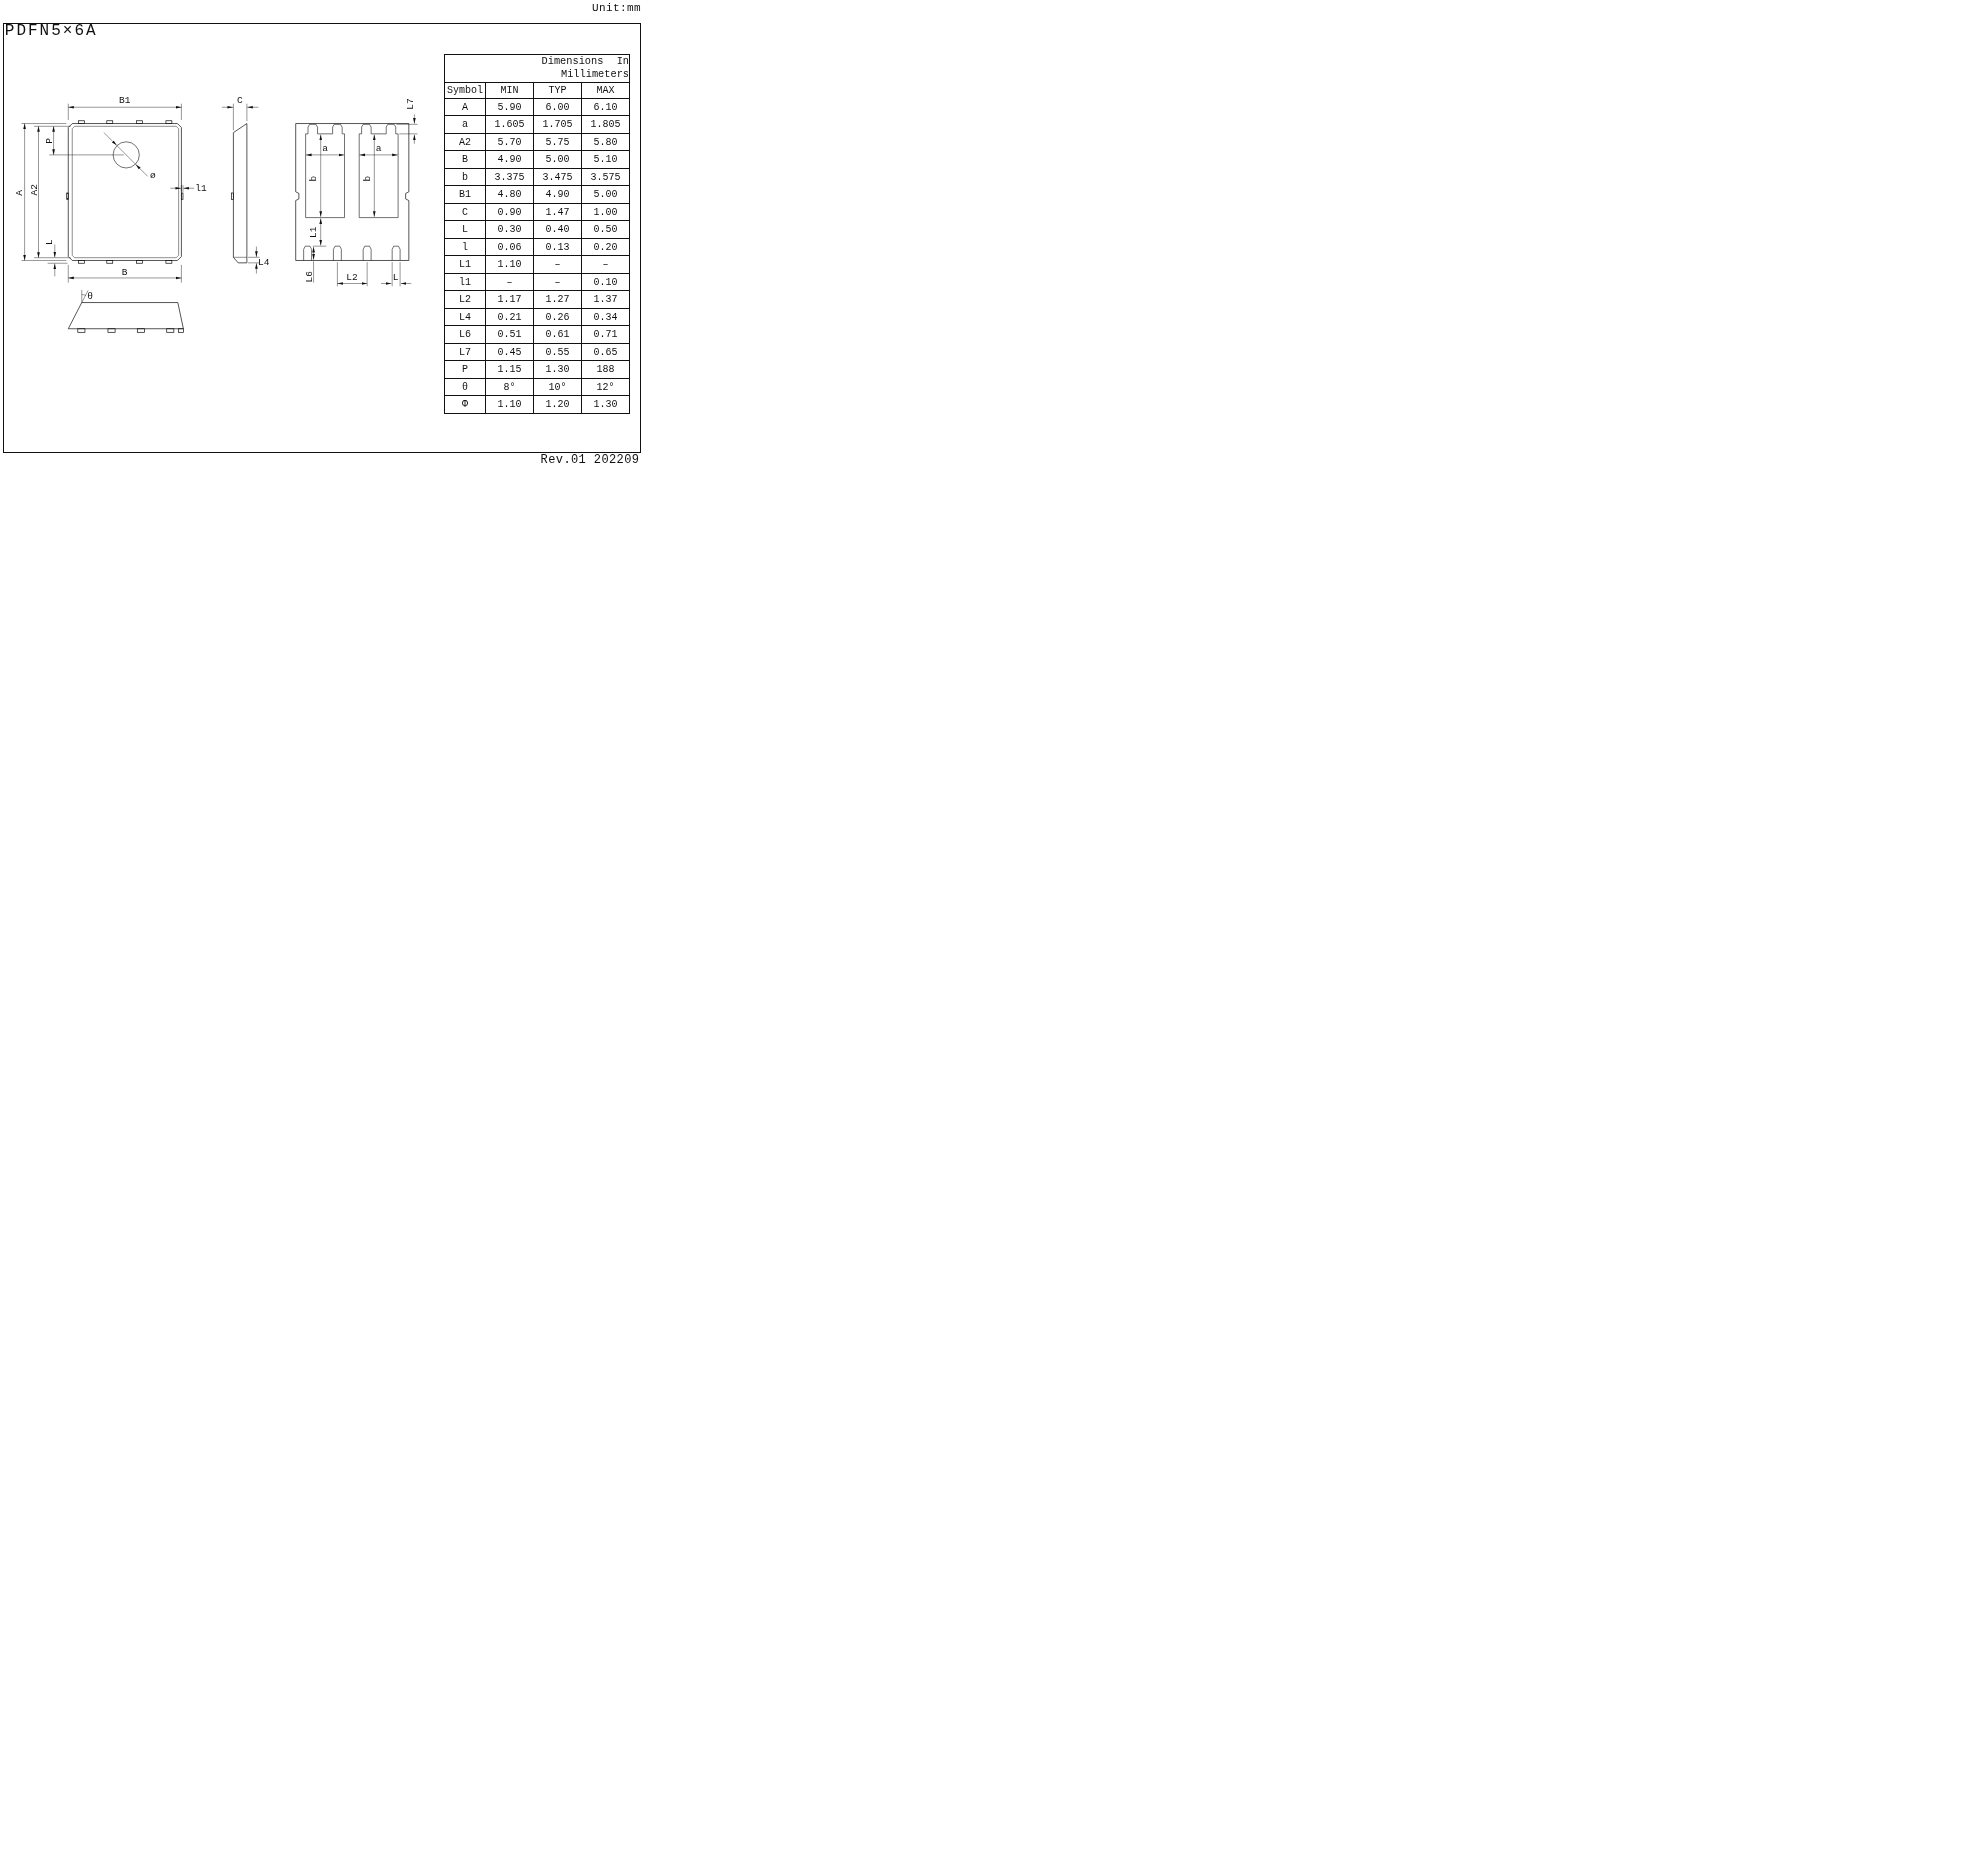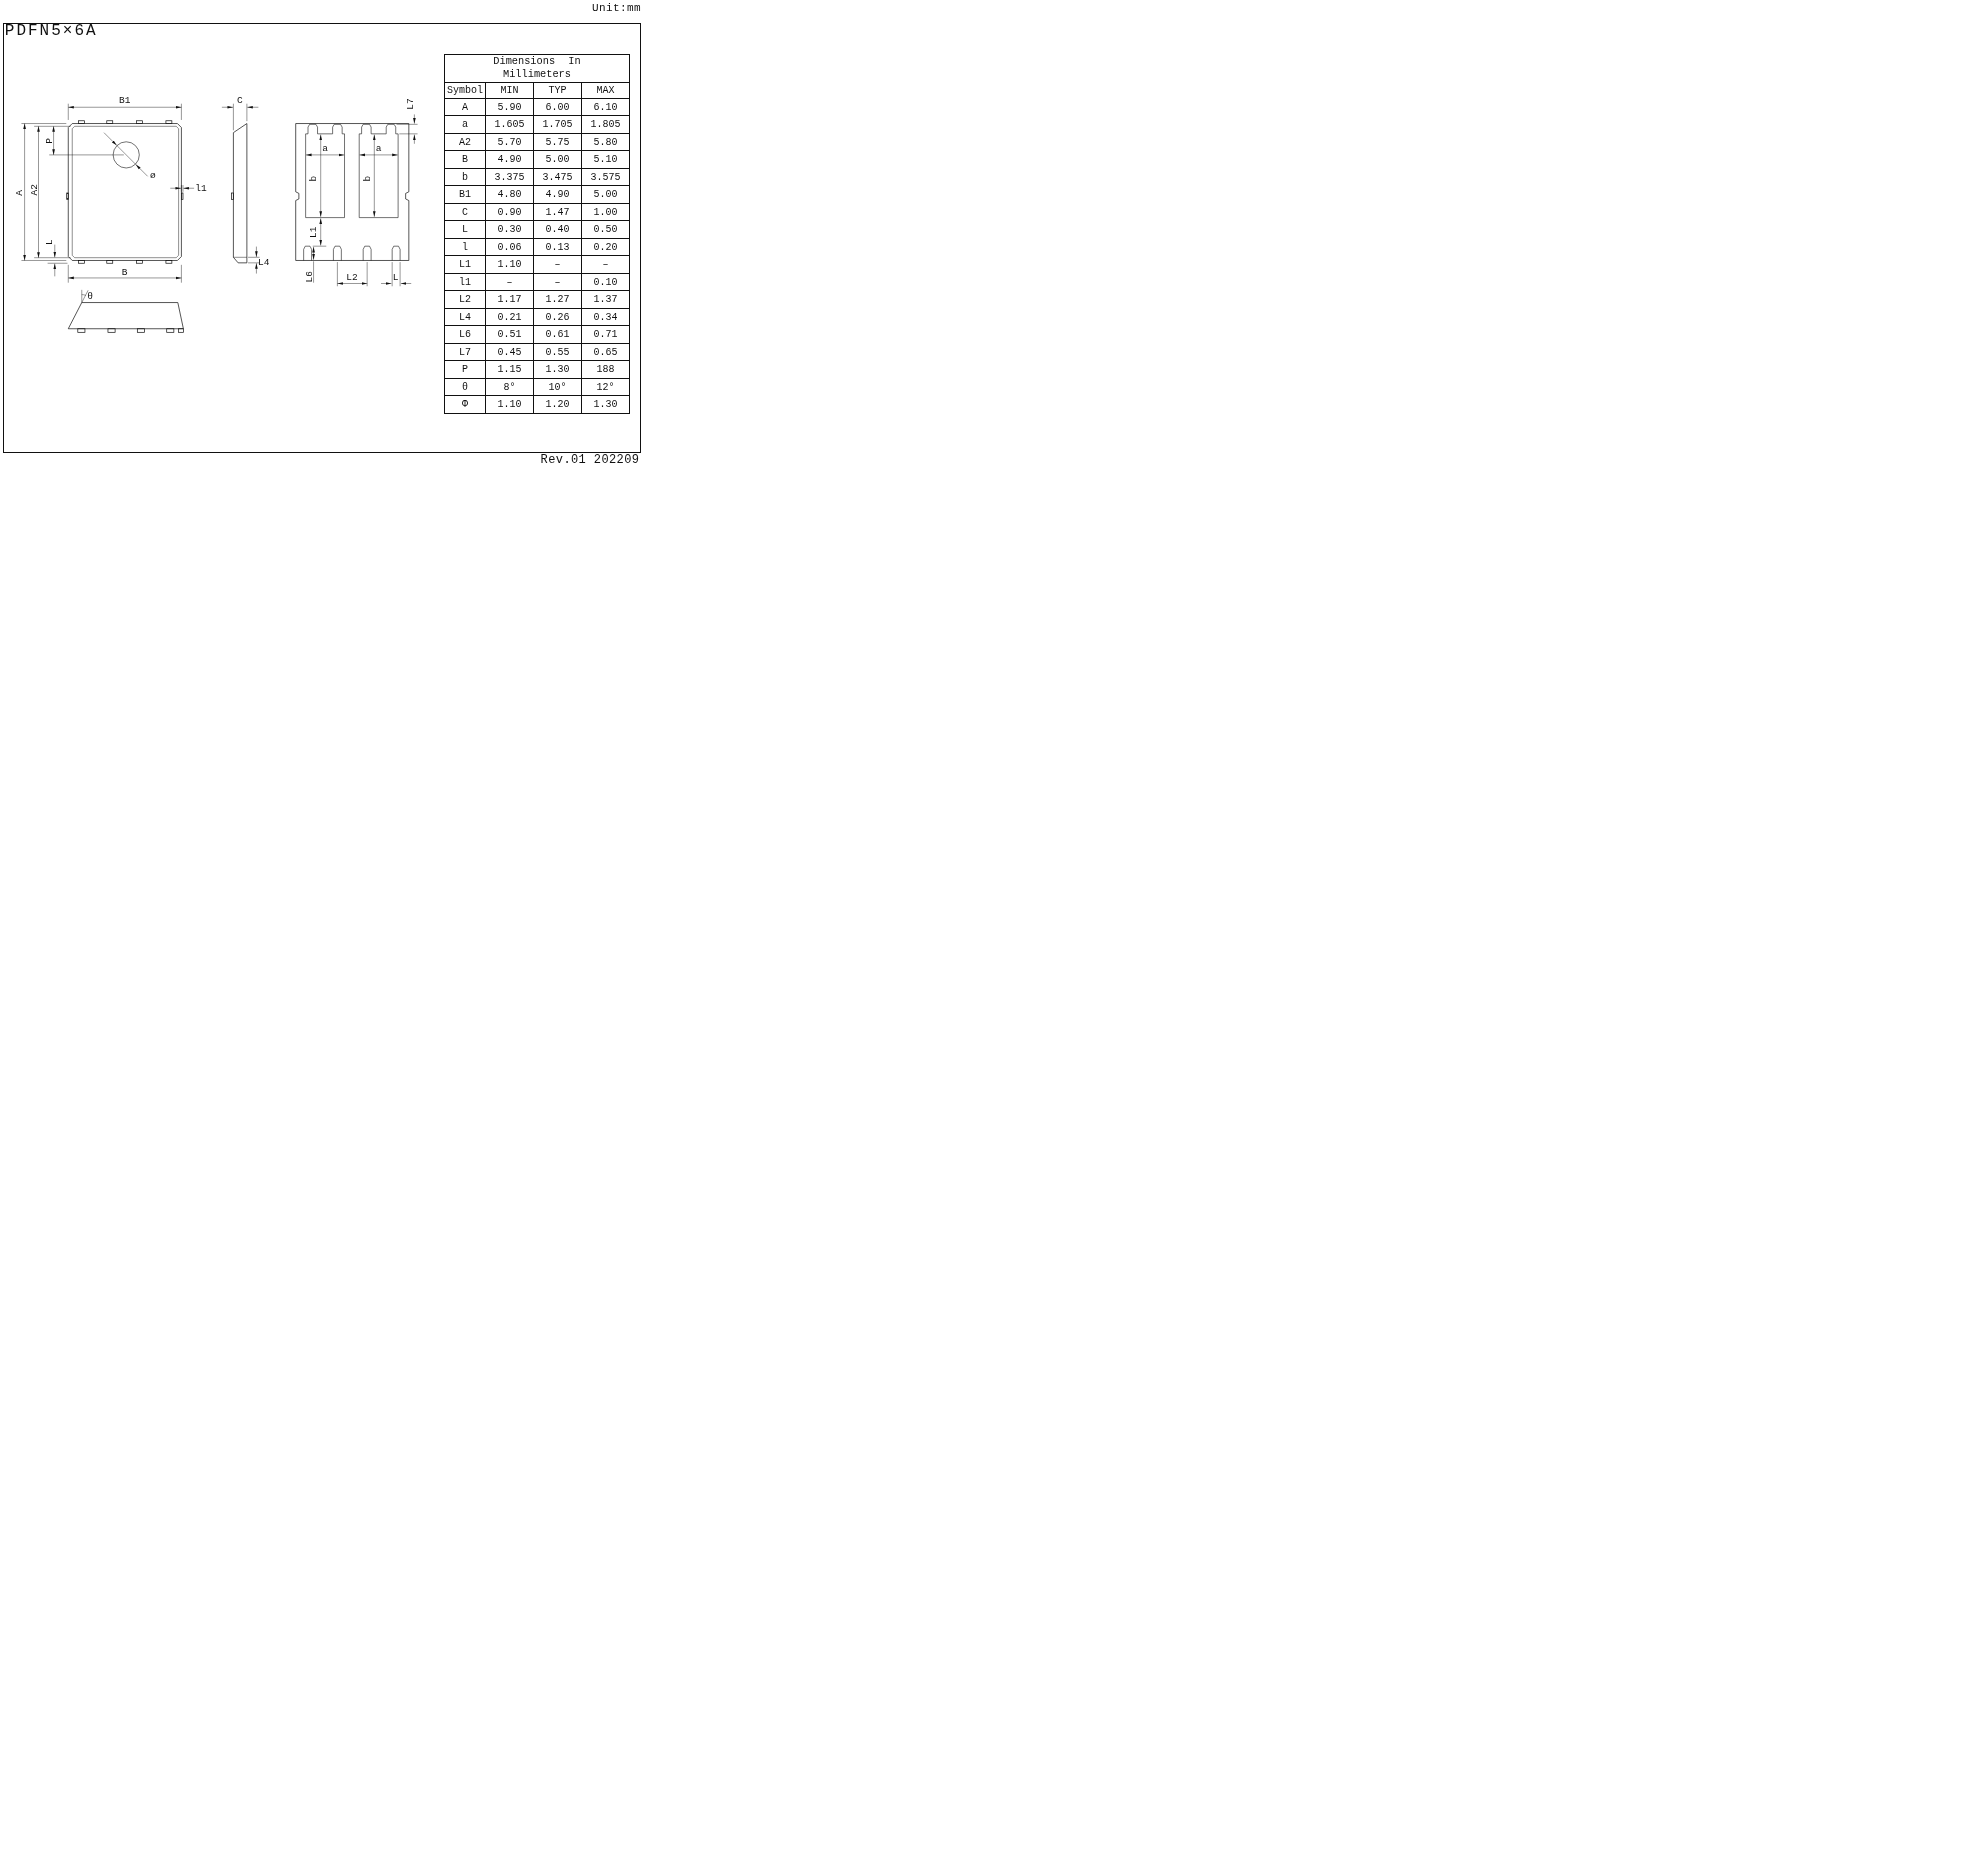--- a/index.html
+++ b/index.html
@@ -29,21 +29,21 @@
 
   .dim-table {
     position:absolute; left:444px; top:54px; width:185px;
     border-collapse:collapse; table-layout:fixed; background:#fff;
   }
   .dim-table th, .dim-table td {
     border:0.6px solid #111; text-align:center; vertical-align:middle;
     font-weight:normal; font-size:10px; padding:0; height:17.5px;
     font-family:"Liberation Mono", monospace; color:#111;
   }
-  .dim-table .title-cell { height:16px; font-size:10.3px; }
+  .dim-table .title-cell { height:16px; font-size:10.3px;text-align:right; }
   .dim-table .title-cell div { word-spacing:7.1px; line-height:1.3; }
   .dim-table thead .header-row th { height:16px; }
 </style>
 </head>
 <body>
 
 <div class="page-title">PDFN5×6A</div>
 <div class="unit-label">Unit:mm</div>
 <div class="border-frame"></div>
 <div class="revision">Rev.01 202209</div>

